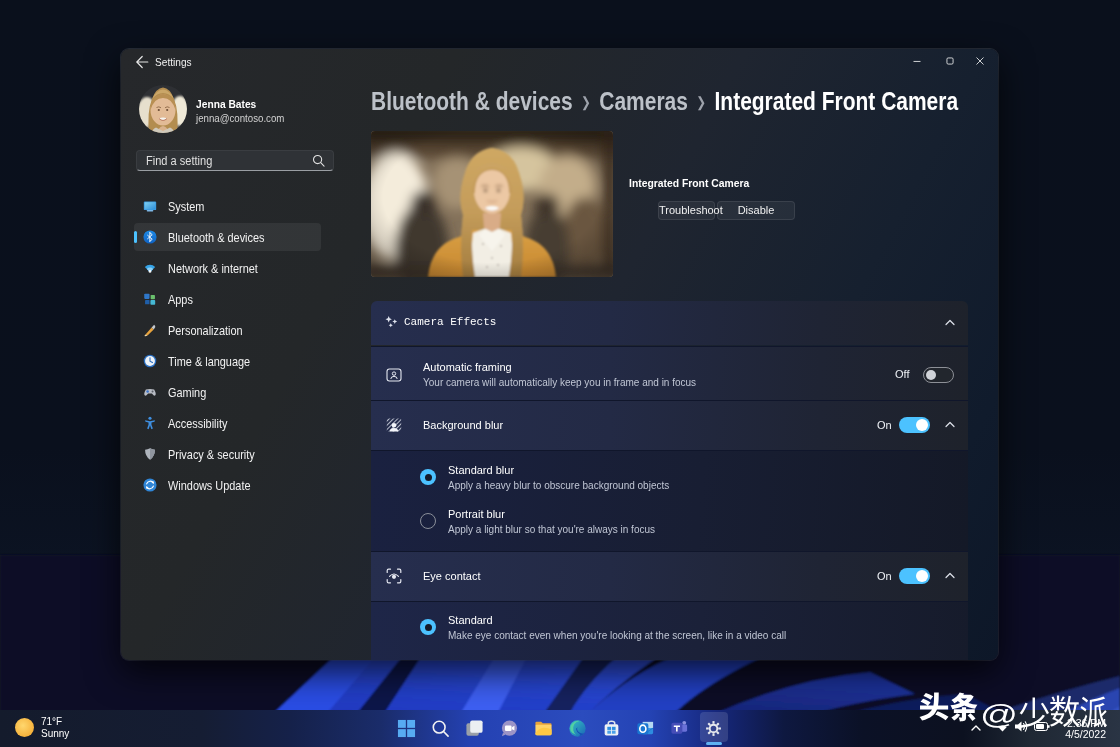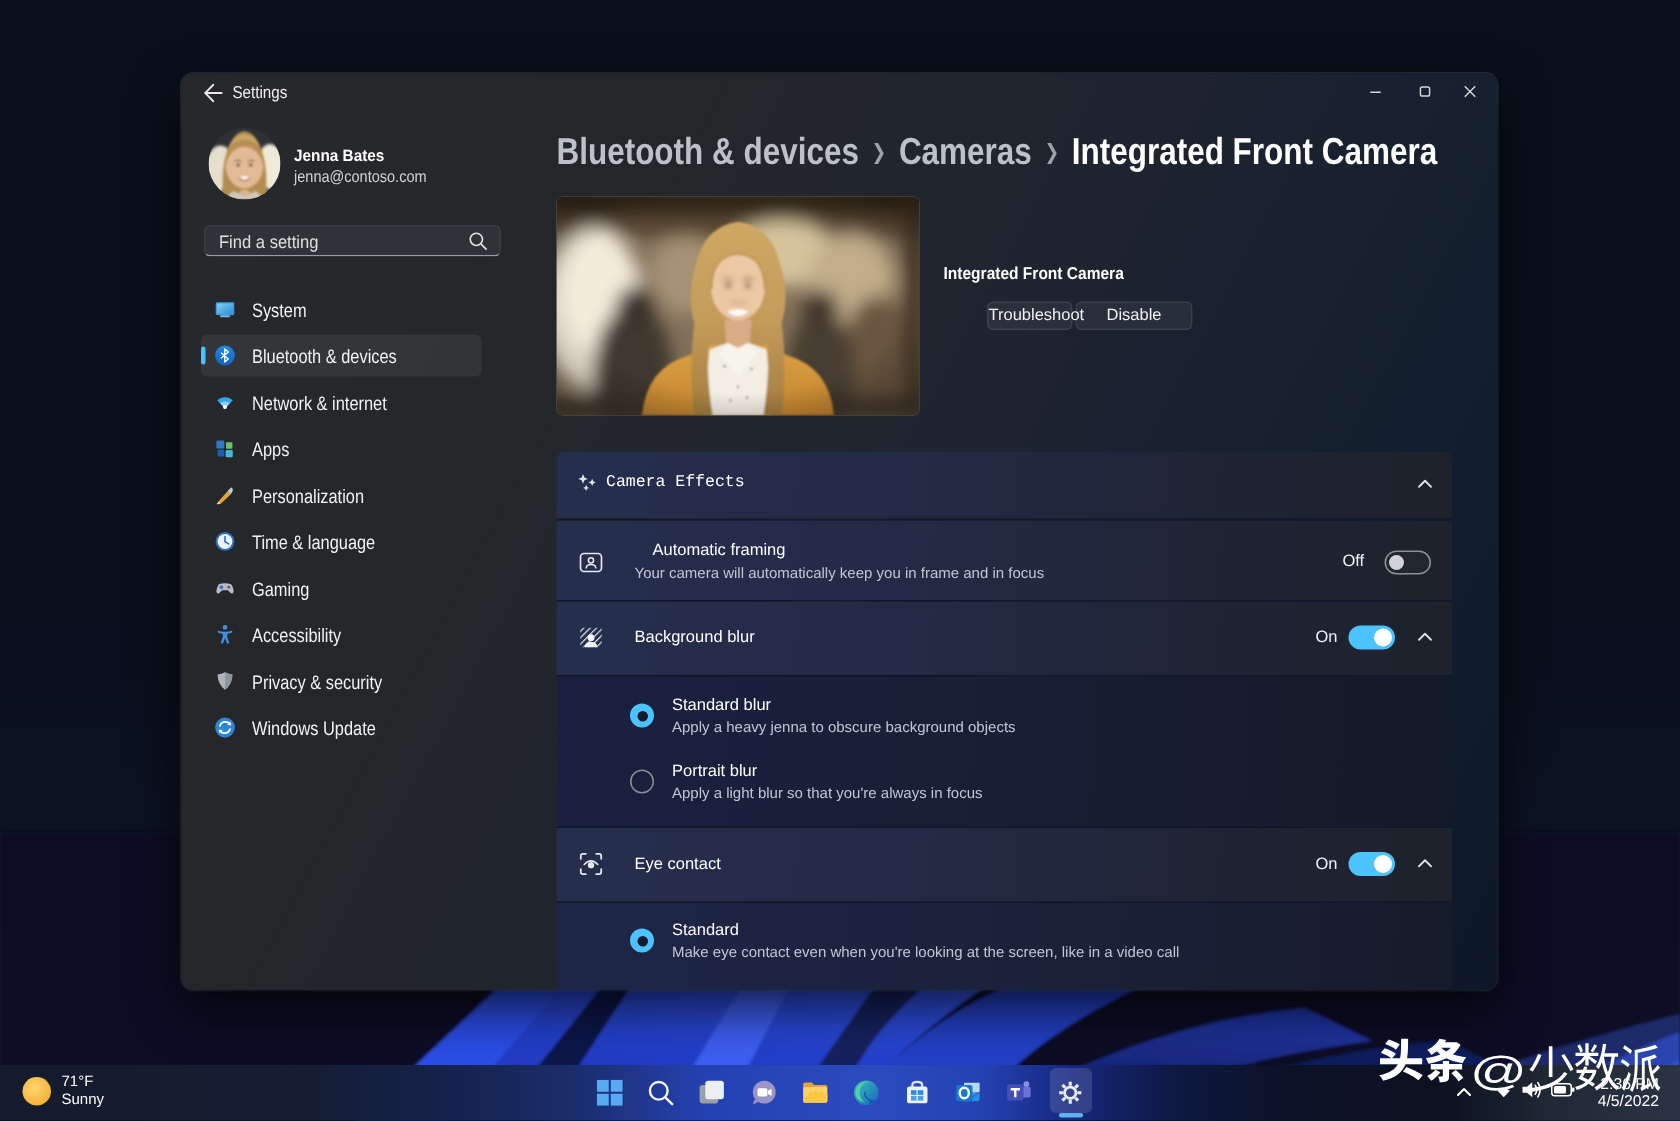--- a/index.html
+++ b/index.html
@@ -361,21 +361,21 @@
 <div class="crow" style="position:absolute; left:0; top:250px; width:597px; height:50px; background:linear-gradient(94deg,#262e4e 0%,#232a45 40%,#1f2434 75%,#1e222b 100%); border-top:1px solid #10162b;">
 </div>
 <div class="crow" style="position:absolute; left:0; top:300px; width:597px; height:59px; background:linear-gradient(94deg,#1e2648 0%,#1b2139 55%,#161b2b 100%); border-top:1px solid #10162b;">
 </div>
 <div id="cardover" style="position:absolute; left:0; top:0; width:597px; height:359px;">
   <svg class="cicon" style="left:15px; top:66px;" viewBox="0 0 16 16">
             <rect x="1" y="2" width="14" height="12" rx="2.4" stroke="#e6e9f2" stroke-width="1.1" fill="none"></rect>
             <circle cx="8" cy="6.6" r="1.7" stroke="#e6e9f2" stroke-width="1" fill="none"></circle>
             <path d="M4.8 12 Q4.8 9.4 8 9.4 Q11.2 9.4 11.2 12" stroke="#e6e9f2" stroke-width="1" fill="none"></path>
           </svg>
-  <div class="ctitle" style="left:52px; top:60px;margin-left:12px;">Automatic framing</div>
+  <div class="ctitle" style="left:52px; top:60px;">Automatic framing</div>
   <div class="cdesc" style="left:52px; top:76px;">Your camera will automatically keep you in frame and in focus</div>
   <div class="onoff" style="left:524px; top:67px;">Off</div>
   <div class="tg off" style="left:552px; top:66px;"></div>
   <svg class="cicon" style="left:15px; top:116px;" viewBox="0 0 16 16">
             <defs>
               <pattern id="hatch" width="3" height="3" patternTransform="rotate(45)" patternUnits="userSpaceOnUse">
                 <rect width="3" height="3" fill="none"></rect>
                 <line x1="0" y1="0" x2="0" y2="3" stroke="#dfe3ee" stroke-width="1.6"></line>
               </pattern>
             </defs>
@@ -384,21 +384,21 @@
             <path d="M3.8 14.5 Q3.8 11 8 11 Q12.2 11 12.2 14.5 Z" fill="#f3f5fa"></path>
           </svg>
   <div class="ctitle" style="left:52px; top:118px;">Background blur</div>
   <div class="onoff" style="left:506px; top:118px;">On</div>
   <div class="tg on" style="left:528px; top:116px;"></div>
   <svg class="chev" viewBox="0 0 12 12" style="left:573px; top:118px;">
             <path d="M2 7.5 L6 3.5 L10 7.5" stroke="currentColor" stroke-width="1.2" fill="none" stroke-linecap="round" stroke-linejoin="round"></path>
           </svg>
   <div class="radio selr" style="left:49px; top:168px;"></div>
   <div class="rtitle" style="left:77px; top:163px;">Standard blur</div>
-  <div class="rdesc" style="left:77px; top:179px;">Apply a heavy jenna to obscure background objects</div>
+  <div class="rdesc" style="left:77px; top:179px;">Apply a heavy blur to obscure background objects</div>
   <div class="radio unr" style="left:49px; top:212px;"></div>
   <div class="rtitle" style="left:77px; top:207px;">Portrait blur</div>
   <div class="rdesc" style="left:77px; top:223px;">Apply a light blur so that you're always in focus</div>
   <svg class="cicon" style="left:15px; top:267px;" viewBox="0 0 16 16">
             <path d="M1.2 4.5 L1.2 2.6 Q1.2 1.2 2.6 1.2 L4.5 1.2 M11.5 1.2 L13.4 1.2 Q14.8 1.2 14.8 2.6 L14.8 4.5 M14.8 11.5 L14.8 13.4 Q14.8 14.8 13.4 14.8 L11.5 14.8 M4.5 14.8 L2.6 14.8 Q1.2 14.8 1.2 13.4 L1.2 11.5" stroke="#e6e9f2" stroke-width="1.2" fill="none" stroke-linecap="round"></path>
             <path d="M3.5 8.3 Q8 3.6 12.5 8.3" stroke="#e6e9f2" stroke-width="1.1" fill="none" stroke-linecap="round"></path>
             <circle cx="8" cy="8.8" r="2.1" fill="#e6e9f2"></circle>
           </svg>
   <div class="ctitle" style="left:52px; top:269px;">Eye contact</div>
   <div class="onoff" style="left:506px; top:269px;">On</div>

